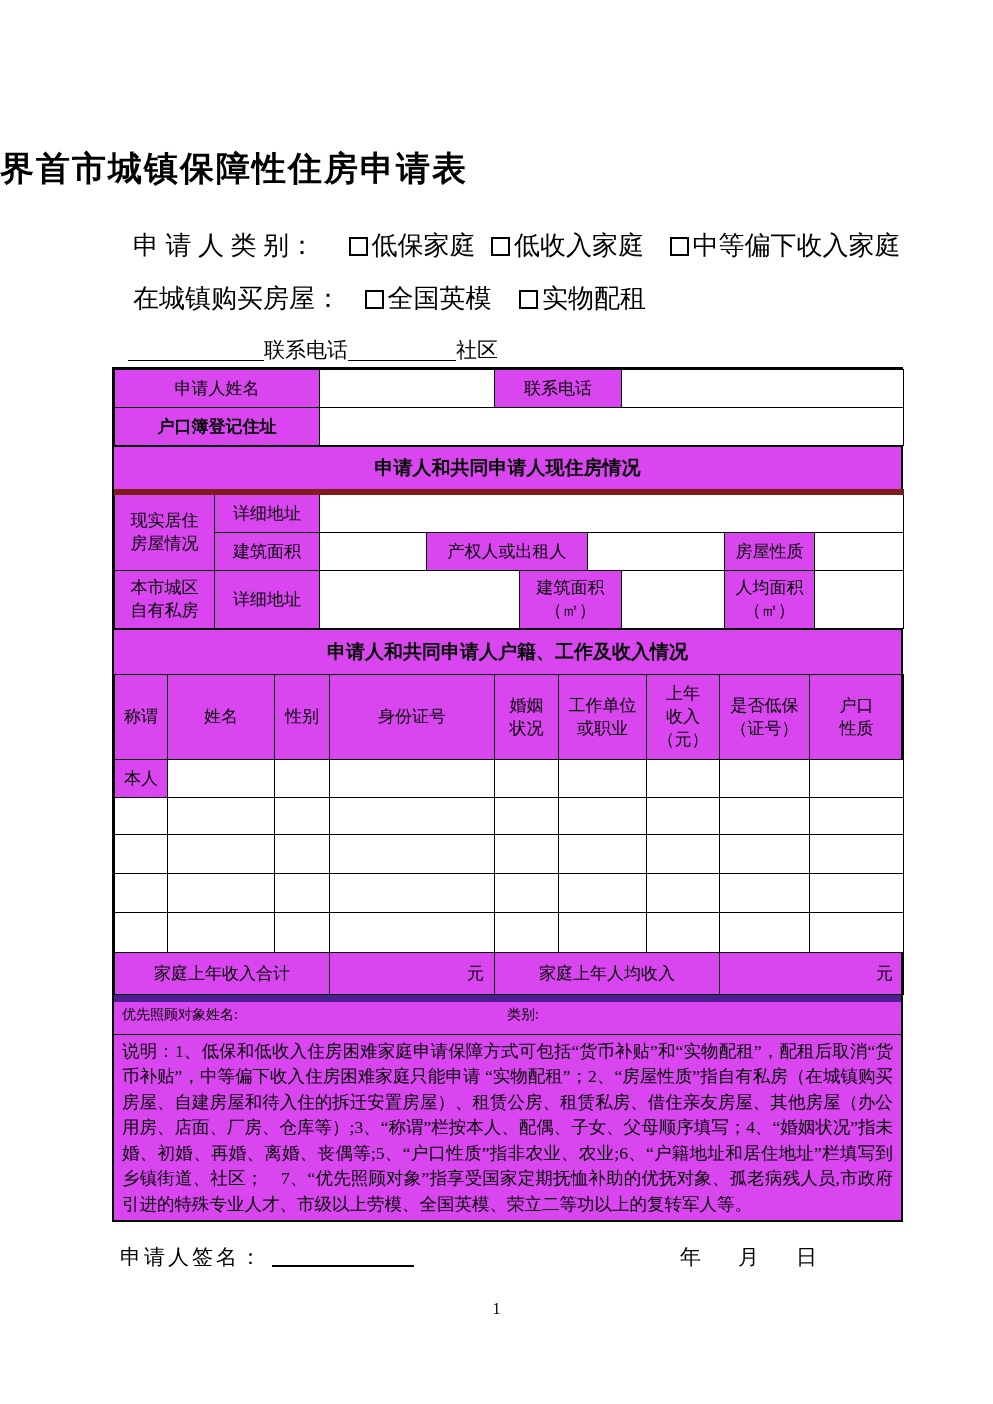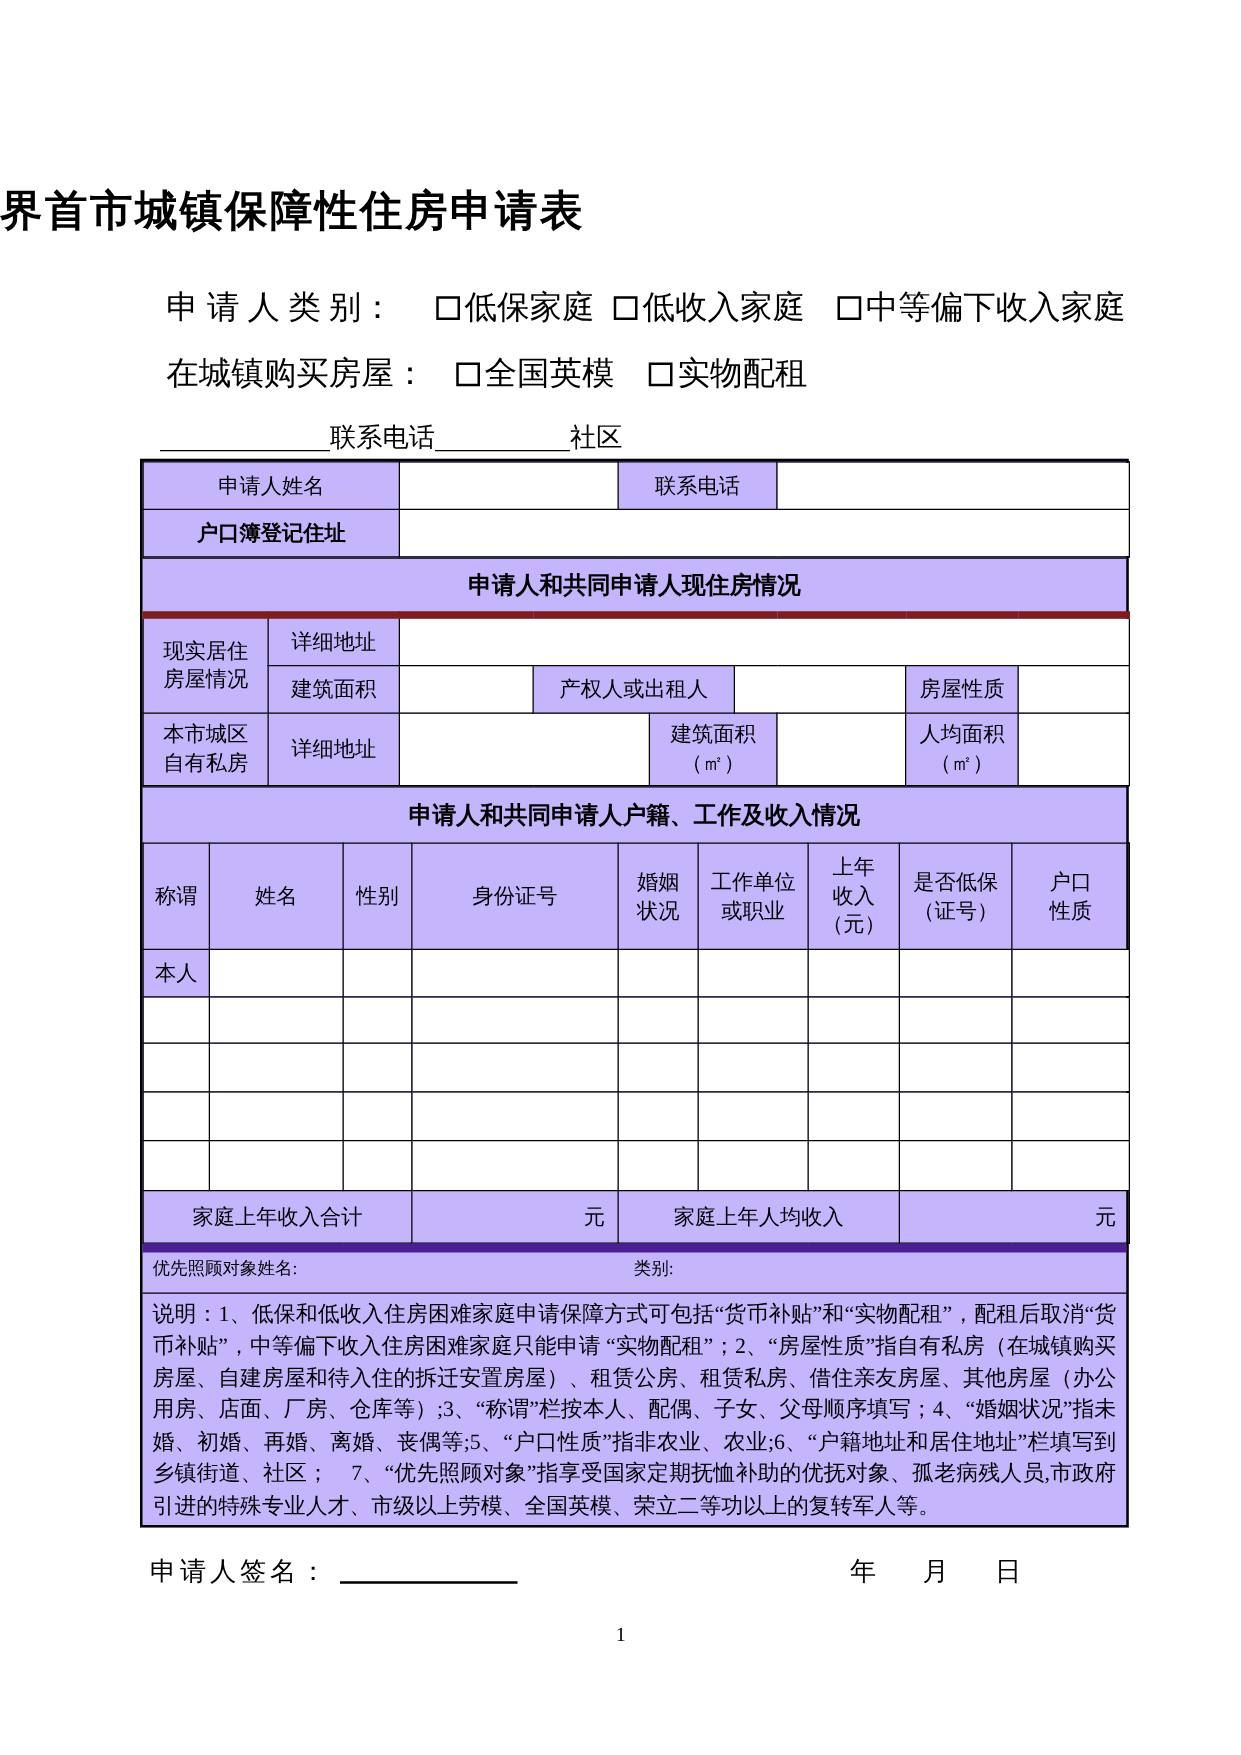--- a/index.html
+++ b/index.html
@@ -14,21 +14,21 @@
   .introline .lbl{display:inline-block;}
   .opt{display:inline-block;}
   .checkbox{display:inline-block;width:19px;height:19px;border:2px solid #000;
             vertical-align:-2px;margin-right:4px;box-sizing:border-box;background:#fff;}
 
   .street{position:absolute;top:336px;left:128px;font-size:21px;white-space:nowrap;}
   .blankline{display:inline-block;border-bottom:1.5px solid #000;height:22px;vertical-align:-4px;}
   .bl1{width:136px;}
   .bl2{width:108px;}
 
-  .formwrap{position:absolute;top:367px;left:112px;width:791px;border:2px solid #000;box-sizing:border-box;background:#c4b5fd;}
+  .formwrap{position:absolute;top:367px;left:112px;width:791px;border:2px solid #000;box-sizing:border-box;background:#d946ef;}
   table{border-collapse:collapse;table-layout:fixed;width:100%;}
   td{border:1px solid #000;font-size:17px;text-align:center;vertical-align:middle;
      padding:1px 2px;white-space:pre-line;overflow:hidden;}
   td.fill{background:#fff;}
   .sectionbar{border-top:1px solid #000;border-bottom:0;height:42px;display:flex;align-items:center;justify-content:center;
               font-family:"Liberation Sans","DejaVu Sans",sans-serif;font-weight:bold;font-size:19px;}
   .sec2{height:44px;}
   .unit-cell{text-align:right;padding-right:10px;}
   .priority-row{position:relative;border-top:7px solid #4c1d95;height:32px;font-size:14px;}
   .priority-row .p1{position:absolute;left:8px;top:4px;}

